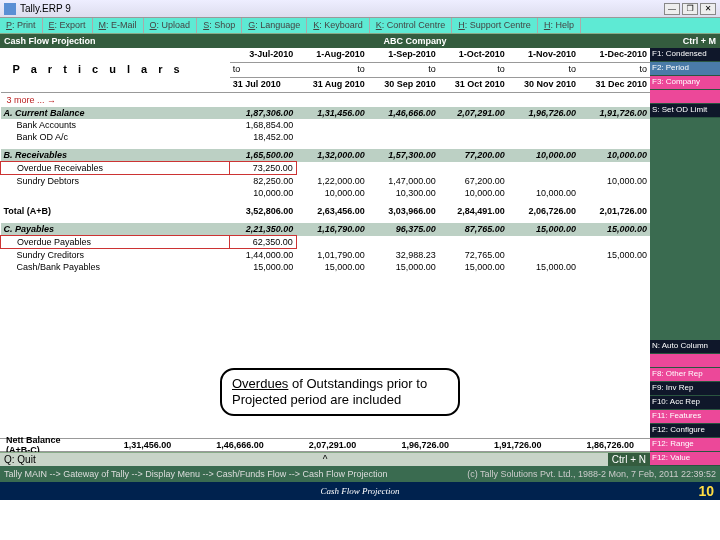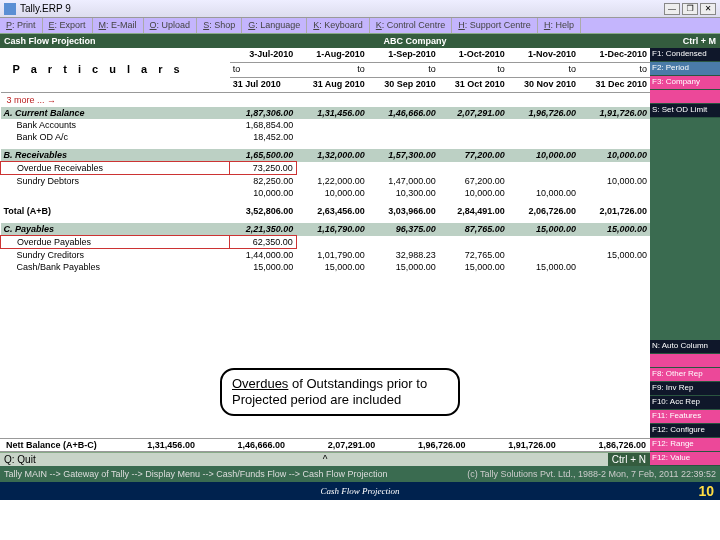--- a/index.html
+++ b/index.html
@@ -1,21 +1,21 @@
 <!DOCTYPE html>
 <html><head>
 <meta charset="utf-8">
 <style>
 *{margin:0;padding:0;box-sizing:border-box;font-family:Arial,sans-serif}
 body{width:720px;height:540px;background:#fff;position:relative;overflow:hidden}
 .titlebar{height:18px;background:linear-gradient(#eef,#dde);border-bottom:1px solid #999;display:flex;align-items:center;padding:0 4px;font-size:10px}
 .titlebar-icon{width:12px;height:12px;background:#5b8fd4;margin-right:4px}
 .win-btns{margin-left:auto;display:flex;gap:2px}
 .win-btn{width:16px;height:12px;border:1px solid #888;background:#eee;font-size:8px;display:flex;align-items:center;justify-content:center}
-.menubar{height:16px;background:#c4b5fd;display:flex;font-size:9px;border-bottom:1px solid #8a8}
+.menubar{height:16px;background:#5eead4;display:flex;font-size:9px;border-bottom:1px solid #8a8}
 .menu-item{padding:2px 6px;border-right:1px solid #aaa;color:#444}
 .menu-item .u{text-decoration:underline}
 .subtitle{height:14px;background:#345c3e;color:#fff;display:flex;font-size:9px;font-weight:bold;align-items:center;padding:0 4px}
 .subtitle-left{flex:0 0 160px}
 .subtitle-center{flex:1;text-align:center}
 .subtitle-right{flex:0 0 50px;text-align:right}
 .main{display:flex;height:418px}
 .content{flex:1;background:#fff;position:relative;overflow:hidden}
 .sidebar{width:70px;background:#3a6b50;display:flex;flex-direction:column}
 .side-btn{height:14px;font-size:8px;padding:1px 2px;color:#fff;border-bottom:1px solid #2a5540}
@@ -29,21 +29,21 @@
 .hdr th{border-bottom:1px solid #999;padding-bottom:3px}
 .hdr-part{font-size:11px;font-weight:bold;letter-spacing:4px;padding-left:12px}
 .section-head td{background:#bcd0c4;font-weight:bold;font-style:italic}
 .bold td{font-weight:bold}
 .sub td:first-child{padding-left:16px}
 .more{color:#b22;font-size:9px;text-align:right;padding:2px 6px}
 .redbox{border:1.5px solid #c33}
 .callout{position:absolute;left:220px;top:320px;width:240px;border:2px solid #000;border-radius:14px;background:#fff;padding:6px 10px;font-size:13px;font-family:'Times New Roman',serif;text-align:left}
 .callout .ul{text-decoration:underline}
 .nettrow{position:absolute;bottom:14px;left:0;right:0;height:14px;border-top:1px solid #999;border-bottom:1px solid #999;display:flex;font-size:9px;font-weight:bold;align-items:center}
-.nettrow span{flex:1;text-align:right;padding:0 4px}
+.nettrow span{flex:1;text-align:right;padding:0 16px}
 .nettrow span:first-child{flex:1.2;text-align:left;padding-left:6px}
 .botbar{position:absolute;bottom:0;left:0;right:0;height:14px;background:#c8d4c8;display:flex;align-items:center;font-size:10px;border-top:1px solid #8a8}
 .botbar .q{padding:0 4px}
 .botbar .caret{position:absolute;left:50%;transform:translateX(-50%)}
 .botbar .ctrl{margin-left:auto;background:#345c3e;color:#fff;padding:0 4px;height:100%;display:flex;align-items:center}
 .breadcrumb{height:16px;background:#3a6b50;color:#ddd;font-size:9px;display:flex;align-items:center;padding:0 4px}
 .breadcrumb .r{margin-left:auto;color:#ccc}
 .footer{height:18px;background:#00224e;color:#fff;display:flex;align-items:center;font-size:9px;padding:0 6px}
 .footer .c{position:absolute;left:50%;transform:translateX(-50%);font-family:'Times New Roman',serif;font-style:italic}
 .footer .pn{margin-left:auto;font-size:14px;font-weight:bold;color:#fd4}

